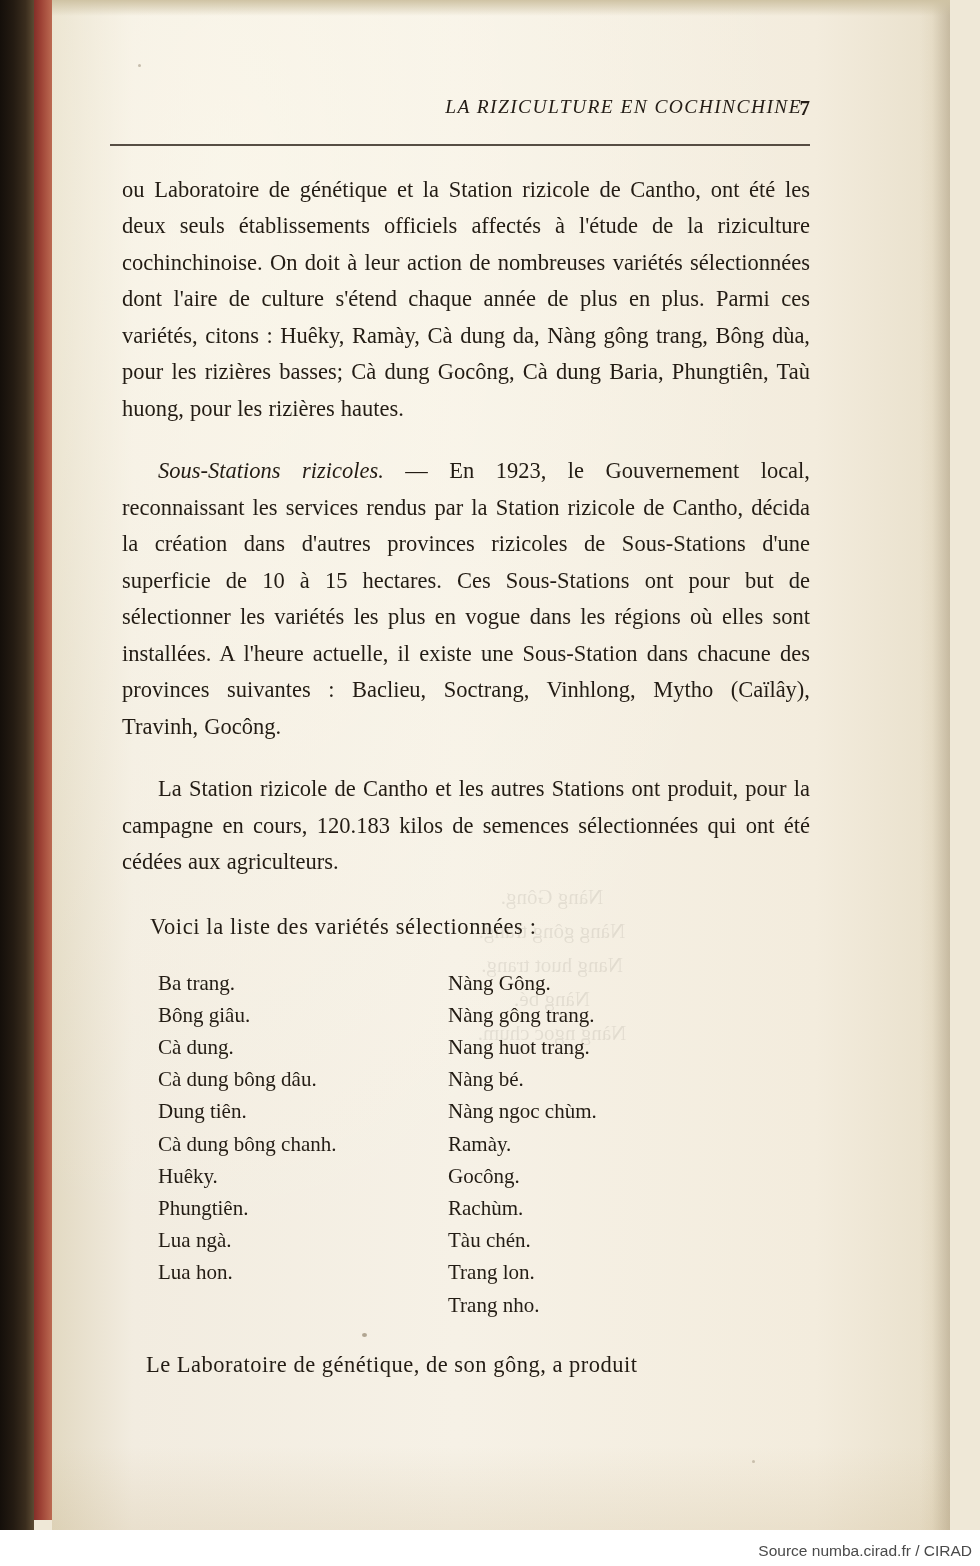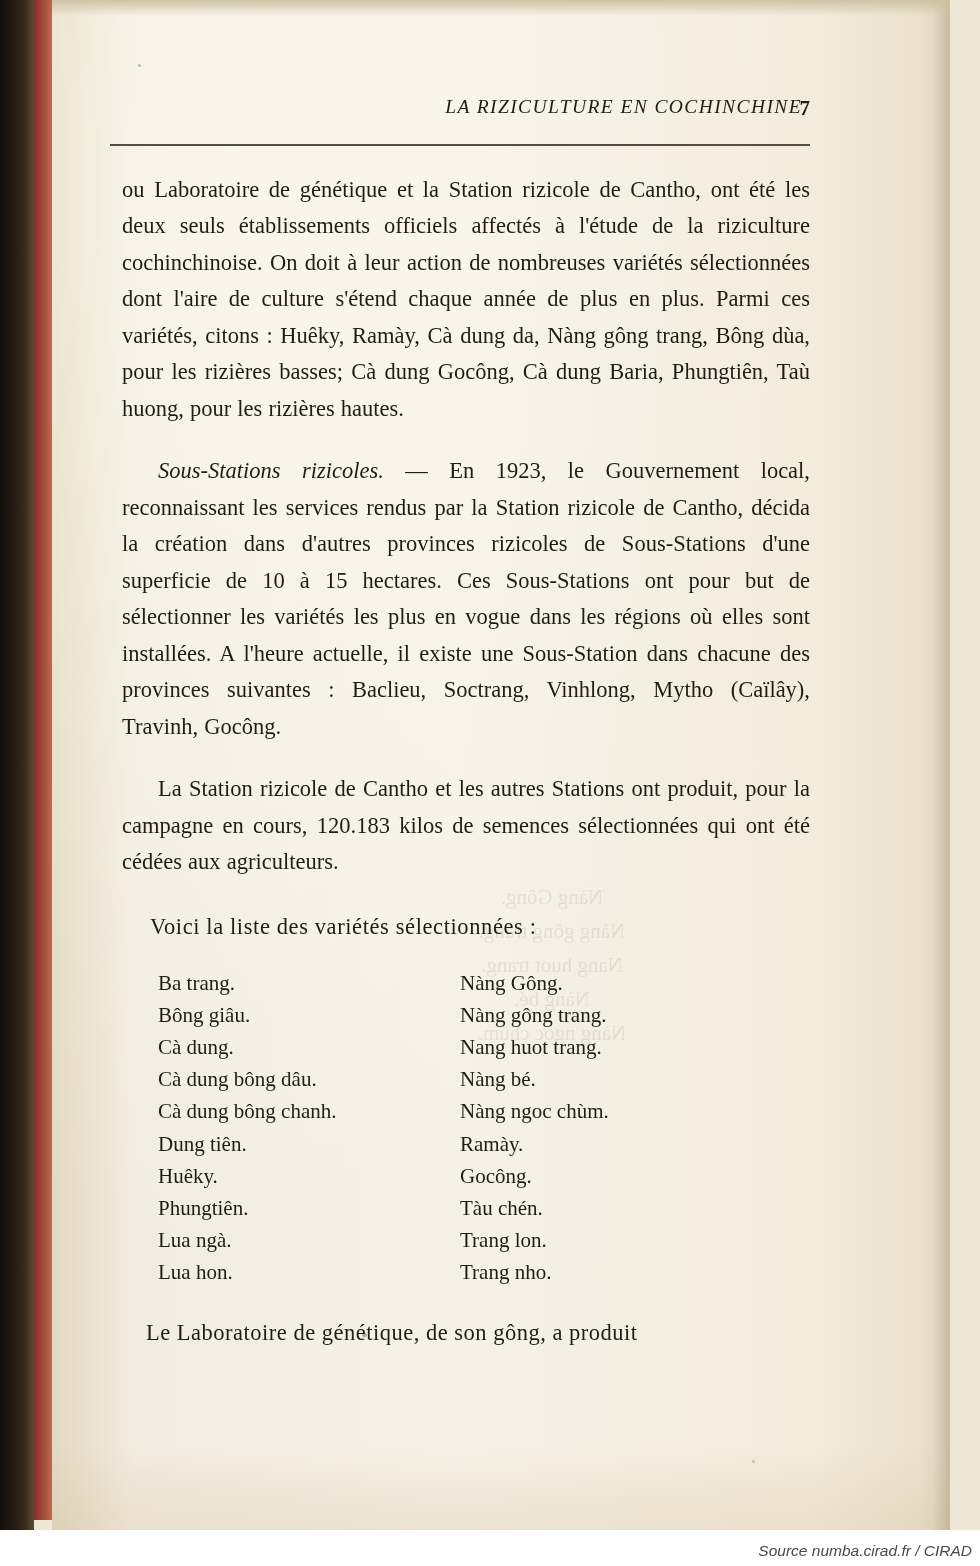--- a/index.html
+++ b/index.html
@@ -141,21 +141,21 @@
     font-size: 22.5px;
     line-height: 36px;
     color: #231c14;
     padding-left: 40px;
     letter-spacing: 0.6px;
   }
   .variety-table {
     margin: 22px 0 14px 0;
     padding-left: 48px;
     display: flex;
-    gap: 12px;
+    gap: 0px;
   }
   .variety-col {
     width: 290px;
   }
   .variety-col.second {
     width: 300px;
   }
   .variety-item {
     font-size: 21px;
     line-height: 32.2px;
@@ -191,21 +191,20 @@
     opacity: 0.5;
   }
   .footer-credit {
     position: absolute;
     right: 8px;
     bottom: 6px;
     font-family: "Liberation Sans", sans-serif;
     font-size: 15.5px;
     color: #4a4a4a;
     background: rgba(255,255,255,0.0);
-    font-style: italic;
   }
   .footer-strip {
     position: absolute;
     left: 0;
     bottom: 0;
     width: 980px;
     height: 36px;
     background: #ffffff;
   }
 </style>
@@ -252,35 +251,36 @@
     <p class="body indent">La Station rizicole de Cantho et les autres Stations ont produit, pour la campagne en cours, 120.183 kilos de semences sélectionnées qui ont été cédées aux agriculteurs.</p>
 
     <div class="list-intro">Voici la liste des variétés sélectionnées :</div>
 
     <div class="variety-table">
       <div class="variety-col">
         <div class="variety-item">Ba trang.</div>
         <div class="variety-item">Bông giâu.</div>
         <div class="variety-item">Cà dung.</div>
         <div class="variety-item">Cà dung bông dâu.</div>
+        <div class="variety-item">Dung tiên.</div>
         <div class="variety-item">Cà dung bông chanh.</div>
-        <div class="variety-item">Dung tiên.</div>
         <div class="variety-item">Huêky.</div>
         <div class="variety-item">Phungtiên.</div>
         <div class="variety-item">Lua ngà.</div>
         <div class="variety-item">Lua hon.</div>
       </div>
       <div class="variety-col second">
         <div class="variety-item">Nàng Gông.</div>
         <div class="variety-item">Nàng gông trang.</div>
         <div class="variety-item">Nang huot trang.</div>
         <div class="variety-item">Nàng bé.</div>
         <div class="variety-item">Nàng ngoc chùm.</div>
         <div class="variety-item">Ramày.</div>
         <div class="variety-item">Gocông.</div>
+        <div class="variety-item">Rachùm.</div>
         <div class="variety-item">Tàu chén.</div>
         <div class="variety-item">Trang lon.</div>
         <div class="variety-item">Trang nho.</div>
       </div>
     </div>
 
     <div class="closing">Le Laboratoire de génétique, de son gông, a produit</div>
 
   </div>
 

